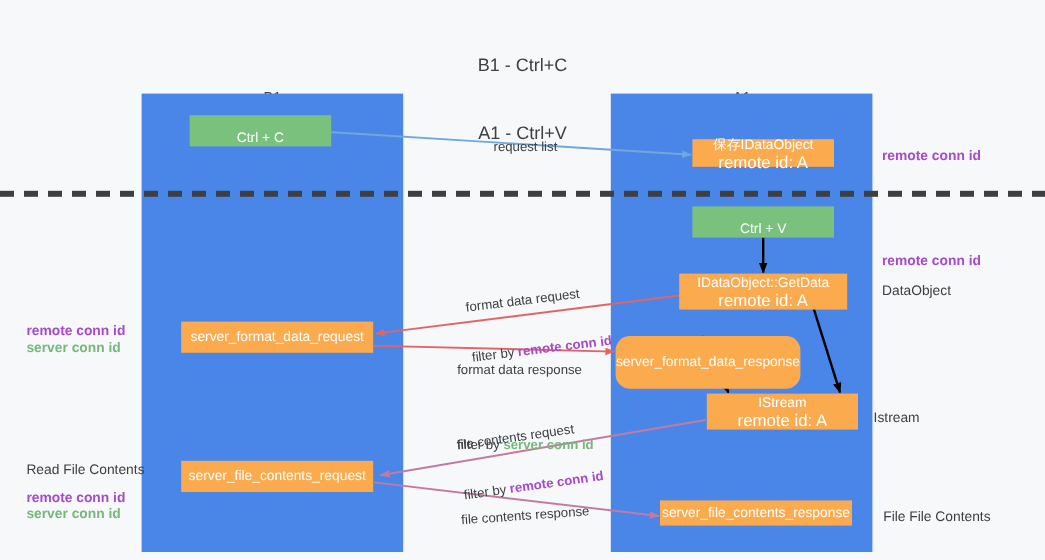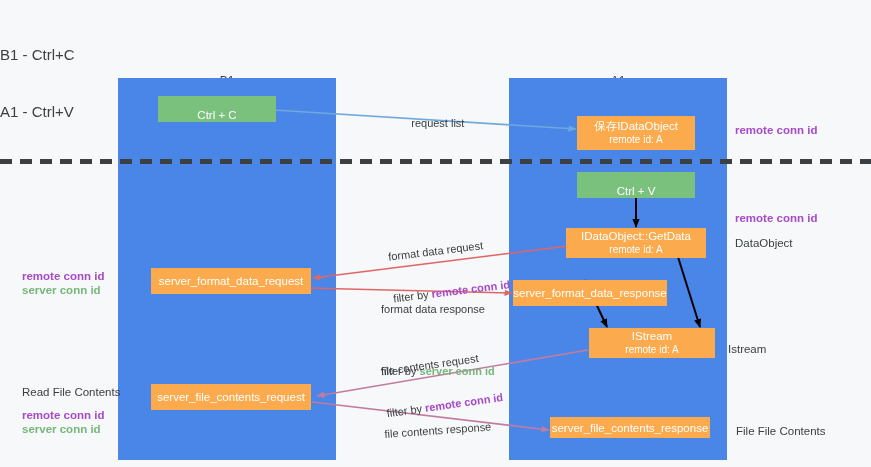--- a/index.html
+++ b/index.html
@@ -13,20 +13,21 @@
     font-family: "Liberation Sans", "DejaVu Sans", sans-serif;
     overflow: hidden;
     color: #3c4043;
   }
   #stage { position: absolute; inset: 0; }
 
   
   .title {
     position: absolute;
     left: 0; right: 0; top: 7px;
+    text-align: center;
     font-size: 15px;
     line-height: 19px;
     color: #3c4043;
     white-space: pre;
   }
 
   
   .col-head {
     position: absolute;
     text-align: center;
@@ -67,21 +68,21 @@
     justify-content: center;
     color: #ffffff;
     font-size: 11.5px;
     line-height: 14px;
     text-align: center;
     z-index: 6;
     white-space: pre;
   }
   .node.green  { background: #7bc17e; justify-content: flex-end; }
   .node.orange { background: #fbab4d; }
-  .node .l2 { font-size: 10px; }
+  .node .l2 { font-size: 14px; }
 
   
   .anno {
     position: absolute;
     font-size: 11.5px;
     line-height: 14px;
     white-space: pre;
     z-index: 7;
   }
   .anno.dark   { color: #3c4043; font-weight: 400; }
@@ -164,39 +165,39 @@
 
     <path d="M312,402 L549,430" stroke="#c27ba0" stroke-width="1.6" fill="none" marker-end="url(#ah-mag)"></path>
   </svg>
 
   <div class="divider"></div>
 
   <div class="node green" style="left:158px; top:96px; width:118px; height:26px;">
     <div>Ctrl + C</div>
   </div>
 
-  <div class="node orange" style="left:577px; top:116px; width:118px; height:34px;">
+  <div class="node orange" style="left:577px; top:116px; width:118px; height:23px;">
     <div>保存IDataObject</div>
     <div class="l2">remote id: A</div>
   </div>
 
   <div class="node green" style="left:577px; top:172px; width:118px; height:26px;">
     <div>Ctrl + V</div>
   </div>
 
   <div class="node orange" style="left:566px; top:228px; width:140px; height:30px;">
     <div>IDataObject::GetData</div>
     <div class="l2">remote id: A</div>
   </div>
 
   <div class="node orange" style="left:151px; top:268px; width:160px; height:26px;">
     <div>server_format_data_request</div>
   </div>
 
-  <div class="node orange" style="left:513px; top:280px; width:154px; height:26px;">
+  <div class="node orange" style="left:513px; top:280px; width:154px; height:44px;border-radius:12px;">
     <div>server_format_data_response</div>
   </div>
 
   <div class="node orange" style="left:589px; top:328px; width:126px; height:30px;">
     <div>IStream</div>
     <div class="l2">remote id: A</div>
   </div>
 
   <div class="node orange" style="left:151px; top:384px; width:160px; height:26px;">
     <div>server_file_contents_request</div>

